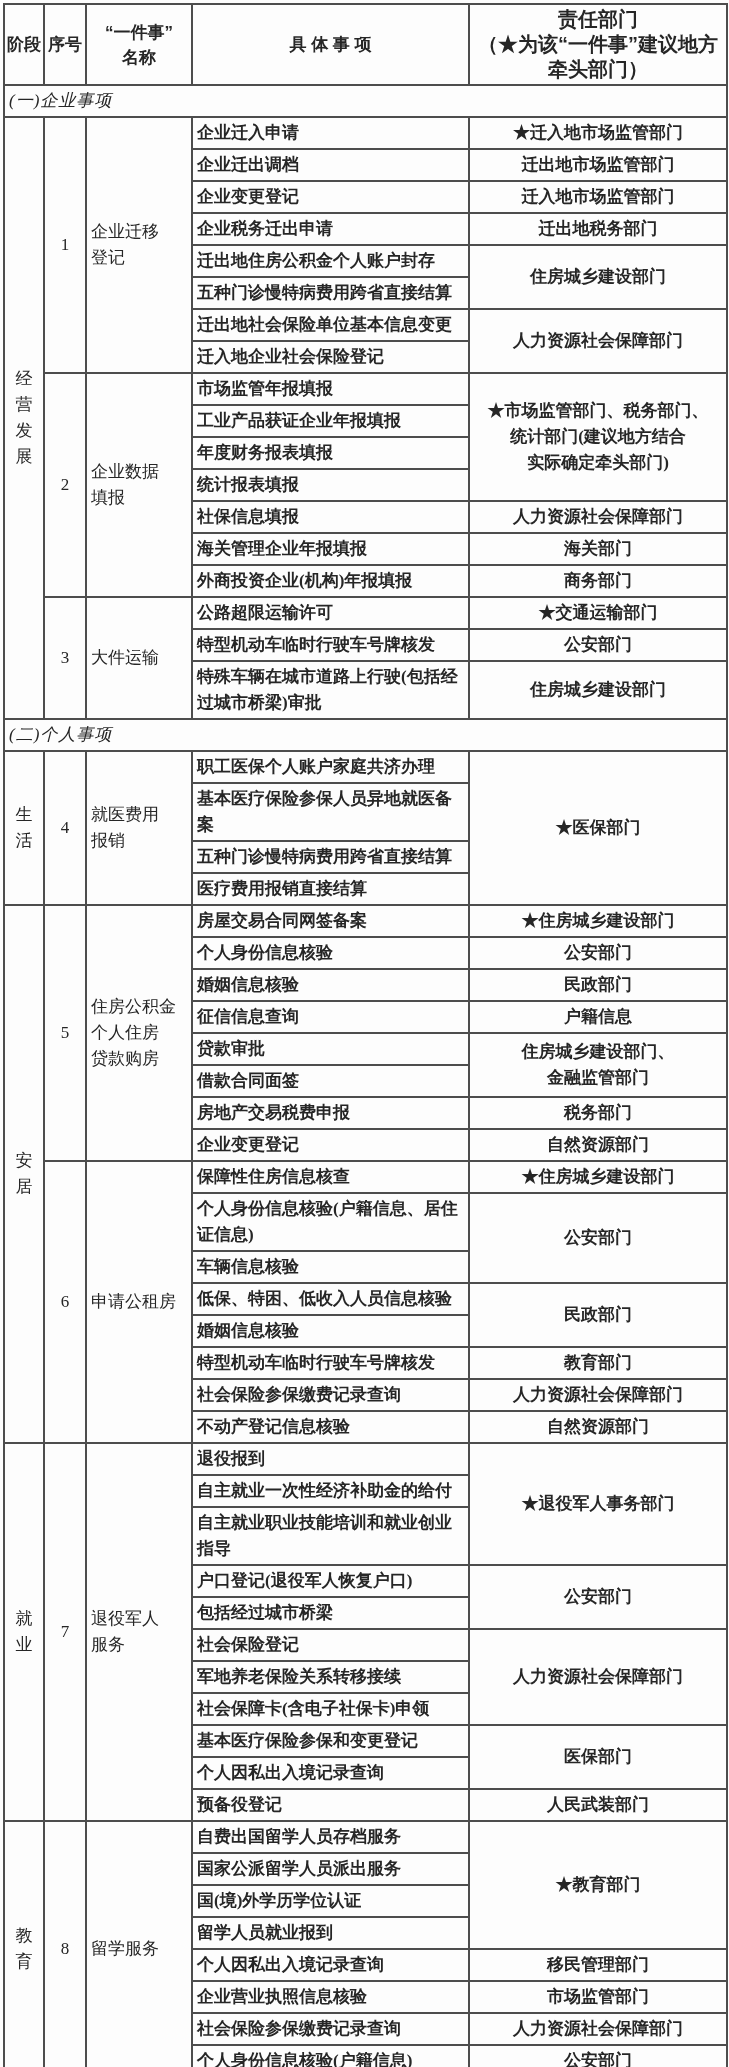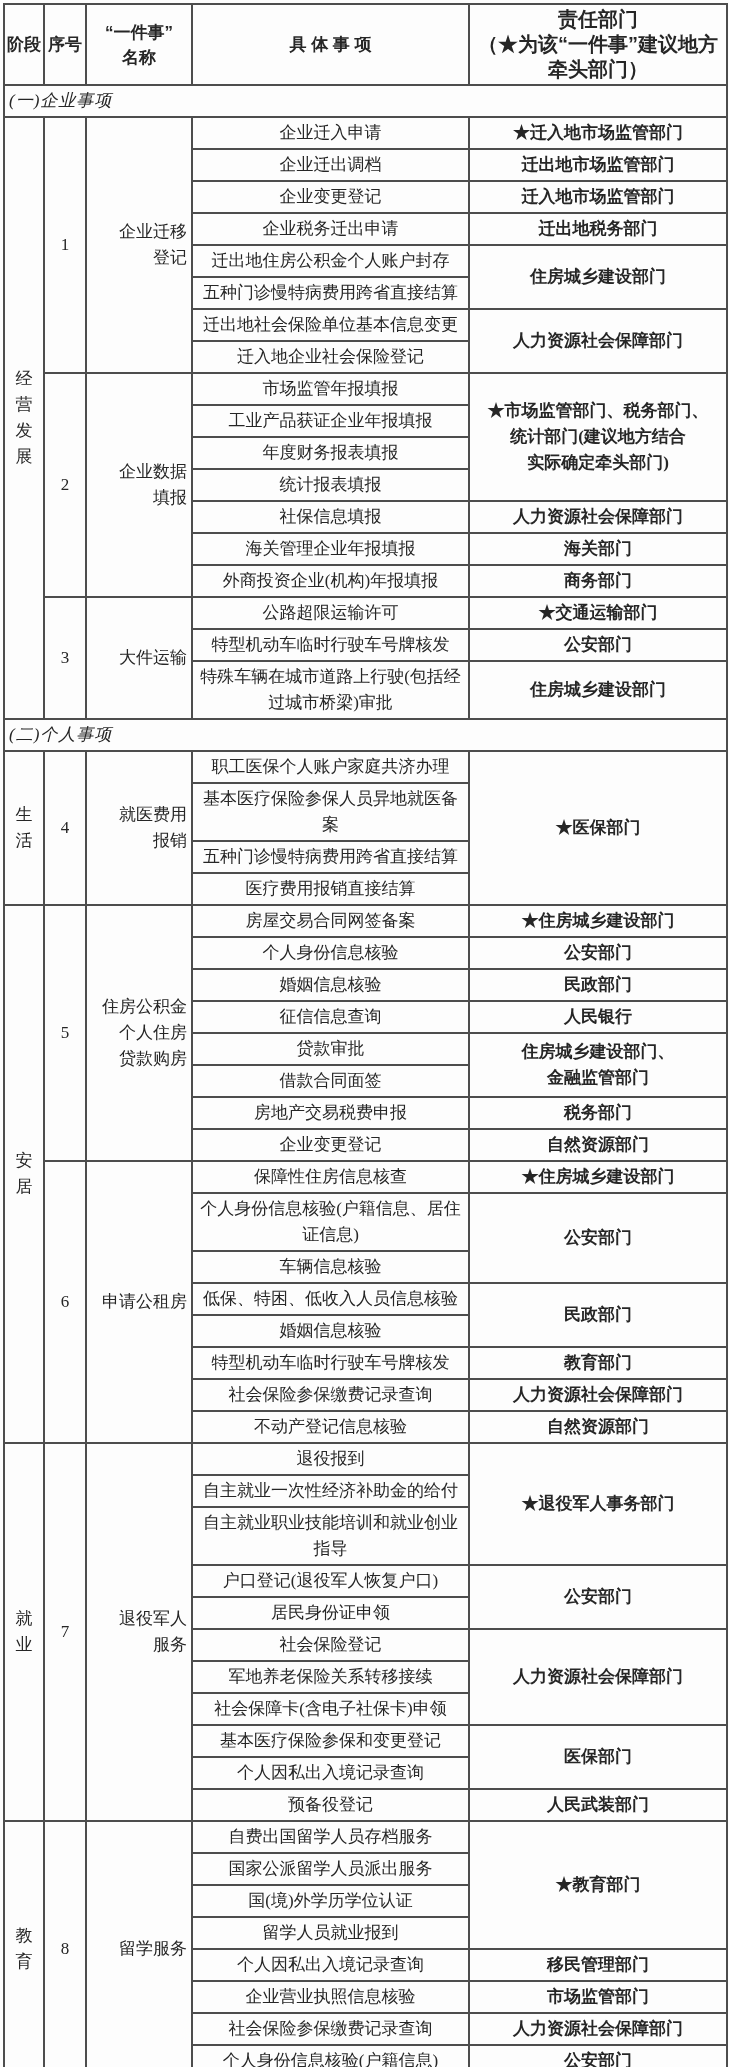--- a/index.html
+++ b/index.html
@@ -45,29 +45,30 @@
     margin-top: 36px;
   }
   td.stage-cell {
     text-align: center;
     white-space: pre-line;
     line-height: 44px;
     padding: 0;
   }
   td.seq-cell { text-align: center; }
   td.name-cell {
-    text-align: right;
+    text-align: left;
     white-space: pre-line;
     line-height: 27px;
     padding: 2px 2px;
   }
   td.item-cell {
-    text-align: center;
+    text-align: left;
     padding: 2px 4px 2px 8px;
     height: 26px;
+    font-weight: bold;
   }
   td.dept-cell {
     text-align: center;
     white-space: pre-line;
     padding: 2px 2px;
     font-weight: bold;
   }
 </style>
 </head>
 <body>
@@ -211,21 +212,21 @@
         <tr>
           <td class="item-cell">个人身份信息核验</td>
           <td class="dept-cell">公安部门</td>
         </tr>
         <tr>
           <td class="item-cell">婚姻信息核验</td>
           <td class="dept-cell">民政部门</td>
         </tr>
         <tr>
           <td class="item-cell">征信信息查询</td>
-          <td class="dept-cell">人民银行</td>
+          <td class="dept-cell">户籍信息</td>
         </tr>
         <tr>
           <td class="item-cell">贷款审批</td>
           <td class="dept-cell" rowspan="2">住房城乡建设部门、
 金融监管部门</td>
         </tr>
         <tr>
           <td class="item-cell">借款合同面签</td>
         </tr>
         <tr>
@@ -281,21 +282,21 @@
           <td class="item-cell">自主就业一次性经济补助金的给付</td>
         </tr>
         <tr>
           <td class="item-cell">自主就业职业技能培训和就业创业指导</td>
         </tr>
         <tr>
           <td class="item-cell">户口登记(退役军人恢复户口)</td>
           <td class="dept-cell" rowspan="2">公安部门</td>
         </tr>
         <tr>
-          <td class="item-cell">居民身份证申领</td>
+          <td class="item-cell">包括经过城市桥梁</td>
         </tr>
         <tr>
           <td class="item-cell">社会保险登记</td>
           <td class="dept-cell" rowspan="3">人力资源社会保障部门</td>
         </tr>
         <tr>
           <td class="item-cell">军地养老保险关系转移接续</td>
         </tr>
         <tr>
           <td class="item-cell">社会保障卡(含电子社保卡)申领</td>

